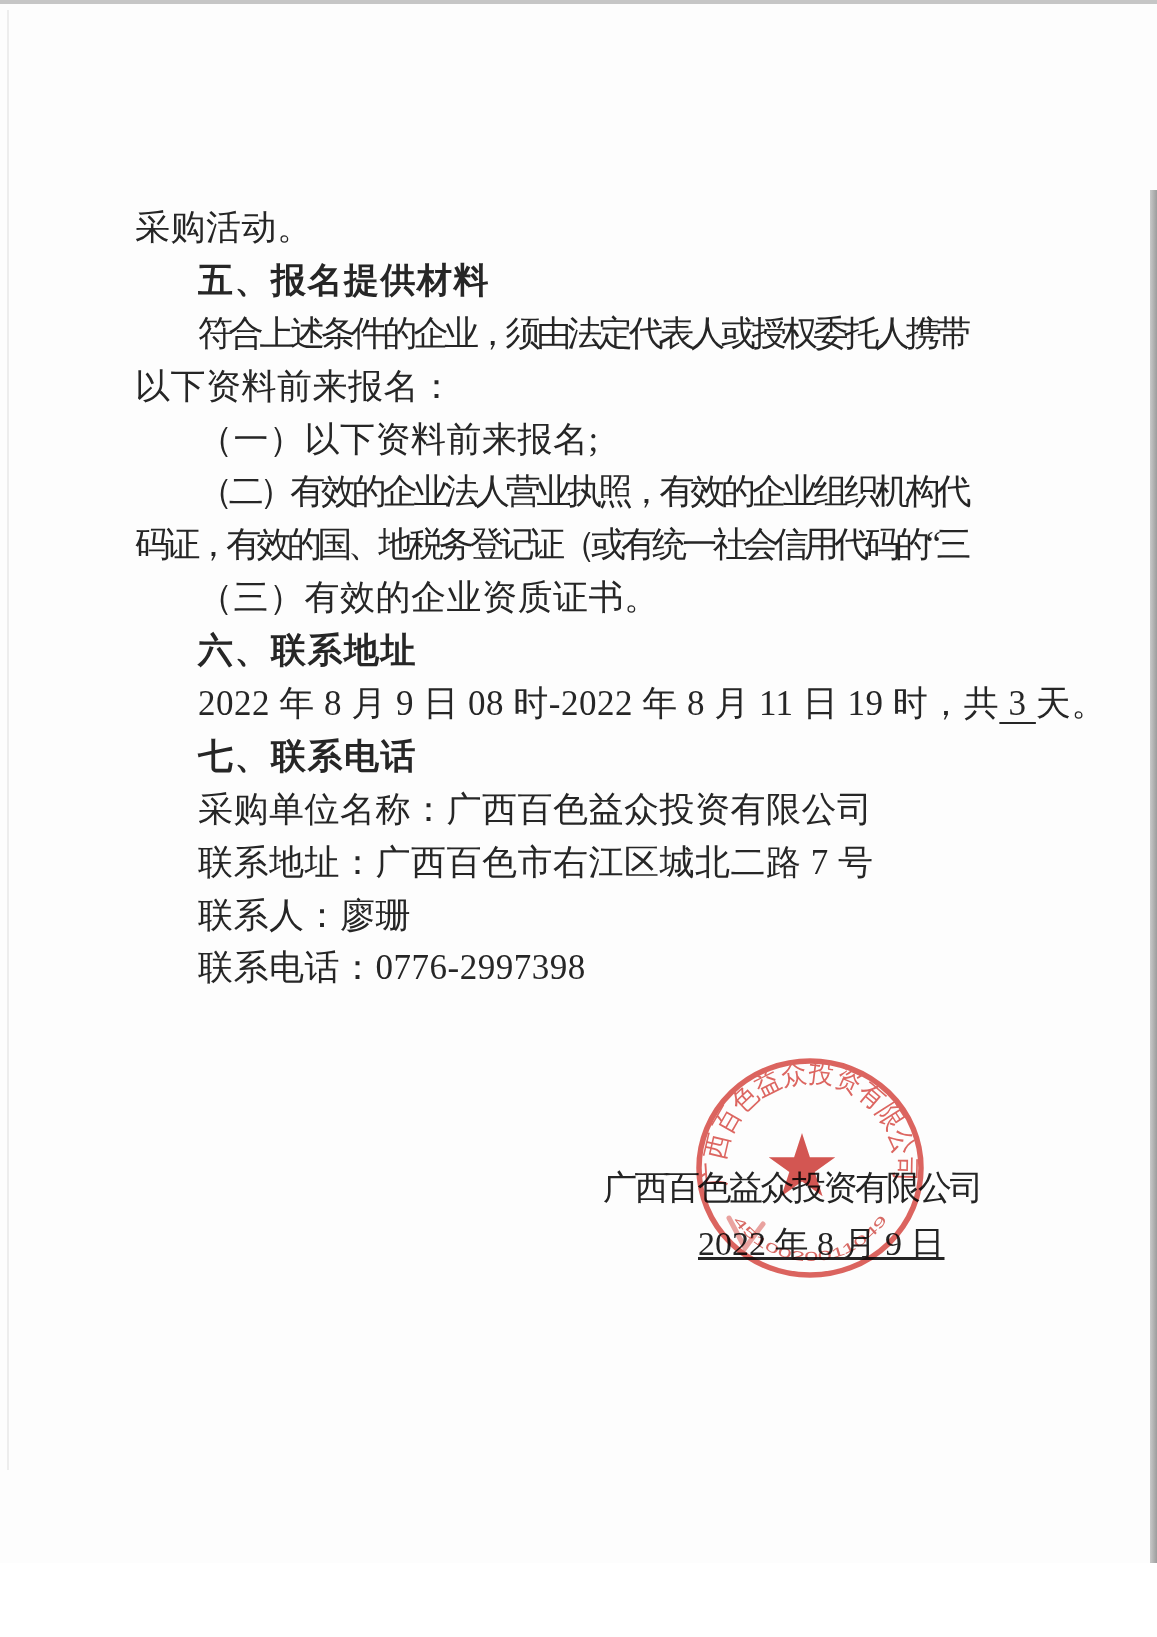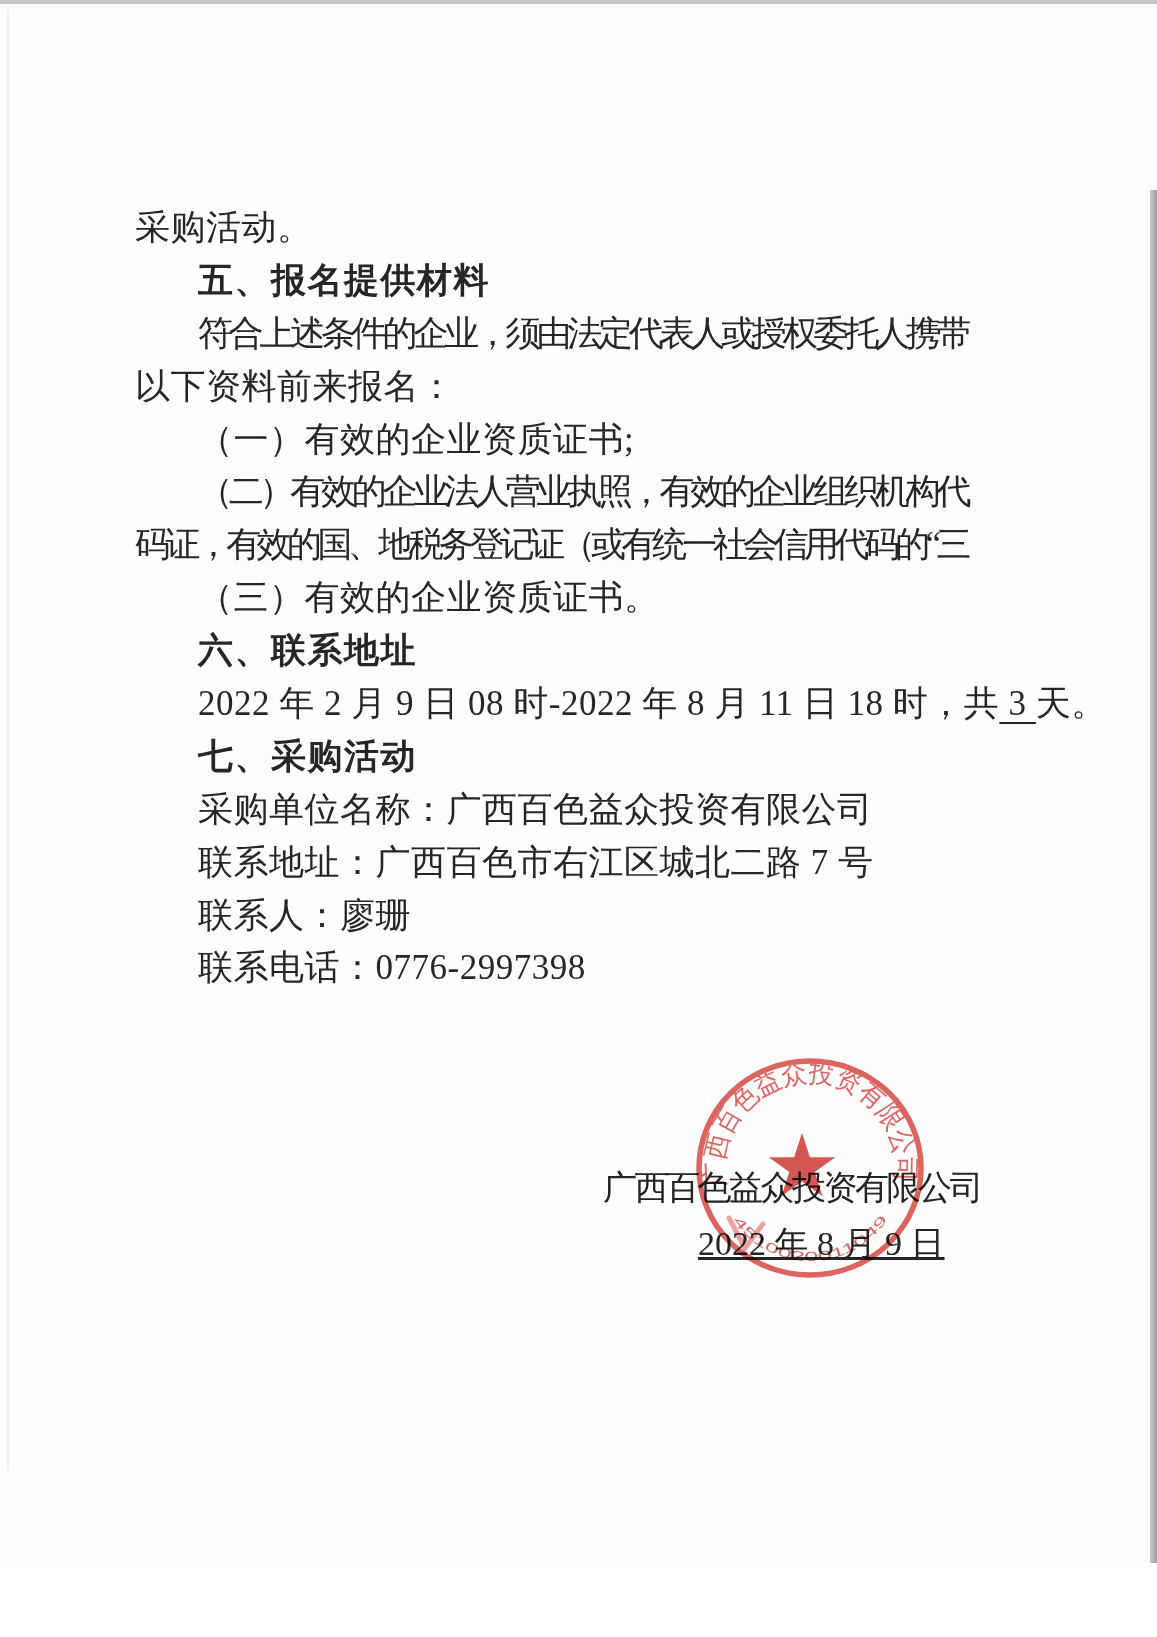--- a/index.html
+++ b/index.html
@@ -101,27 +101,27 @@
 
   <div class="edge-top"></div>
   <div class="edge-right"></div>
   <div class="edge-left"></div>
 
   <div class="doc-body">
       <div class="line continuation">采购活动。</div>
       <div class="line heading">五、报名提供材料</div>
       <div class="line paragraph justified">符合上述条件的企业，须由法定代表人或授权委托人携带</div>
       <div class="line continuation">以下资料前来报名：</div>
-      <div class="line paragraph">（一）有效的企业资质证书;</div>
+      <div class="line paragraph">（一）以下资料前来报名;</div>
       <div class="line paragraph justified">（二）有效的企业法人营业执照，有效的企业组织机构代</div>
       <div class="line continuation justified">码证，有效的国、地税务登记证（或有统一社会信用代码的“三</div>
       <div class="line paragraph">（三）有效的企业资质证书。</div>
       <div class="line heading">六、联系地址</div>
-      <div class="line paragraph"><span>2022 年 2 月 9 日 08 时-2022 年 8 月 11 日 18 时，共</span><span class="underline"> 3 </span><span>天。</span></div>
-      <div class="line heading">七、采购活动</div>
+      <div class="line paragraph"><span>2022 年 8 月 9 日 08 时-2022 年 8 月 11 日 19 时，共</span><span class="underline"> 3 </span><span>天。</span></div>
+      <div class="line heading">七、联系电话</div>
       <div class="line paragraph">采购单位名称：广西百色益众投资有限公司</div>
       <div class="line paragraph">联系地址：广西百色市右江区城北二路 7 号</div>
       <div class="line paragraph">联系人：廖珊</div>
       <div class="line paragraph">联系电话：0776-2997398</div>
     </div>
 
   <div class="sig-company">广西百色益众投资有限公司</div>
   <div class="sig-date">2022 年 8 月 9 日</div>
 
   <svg class="stamp" viewBox="0 0 230 224">

